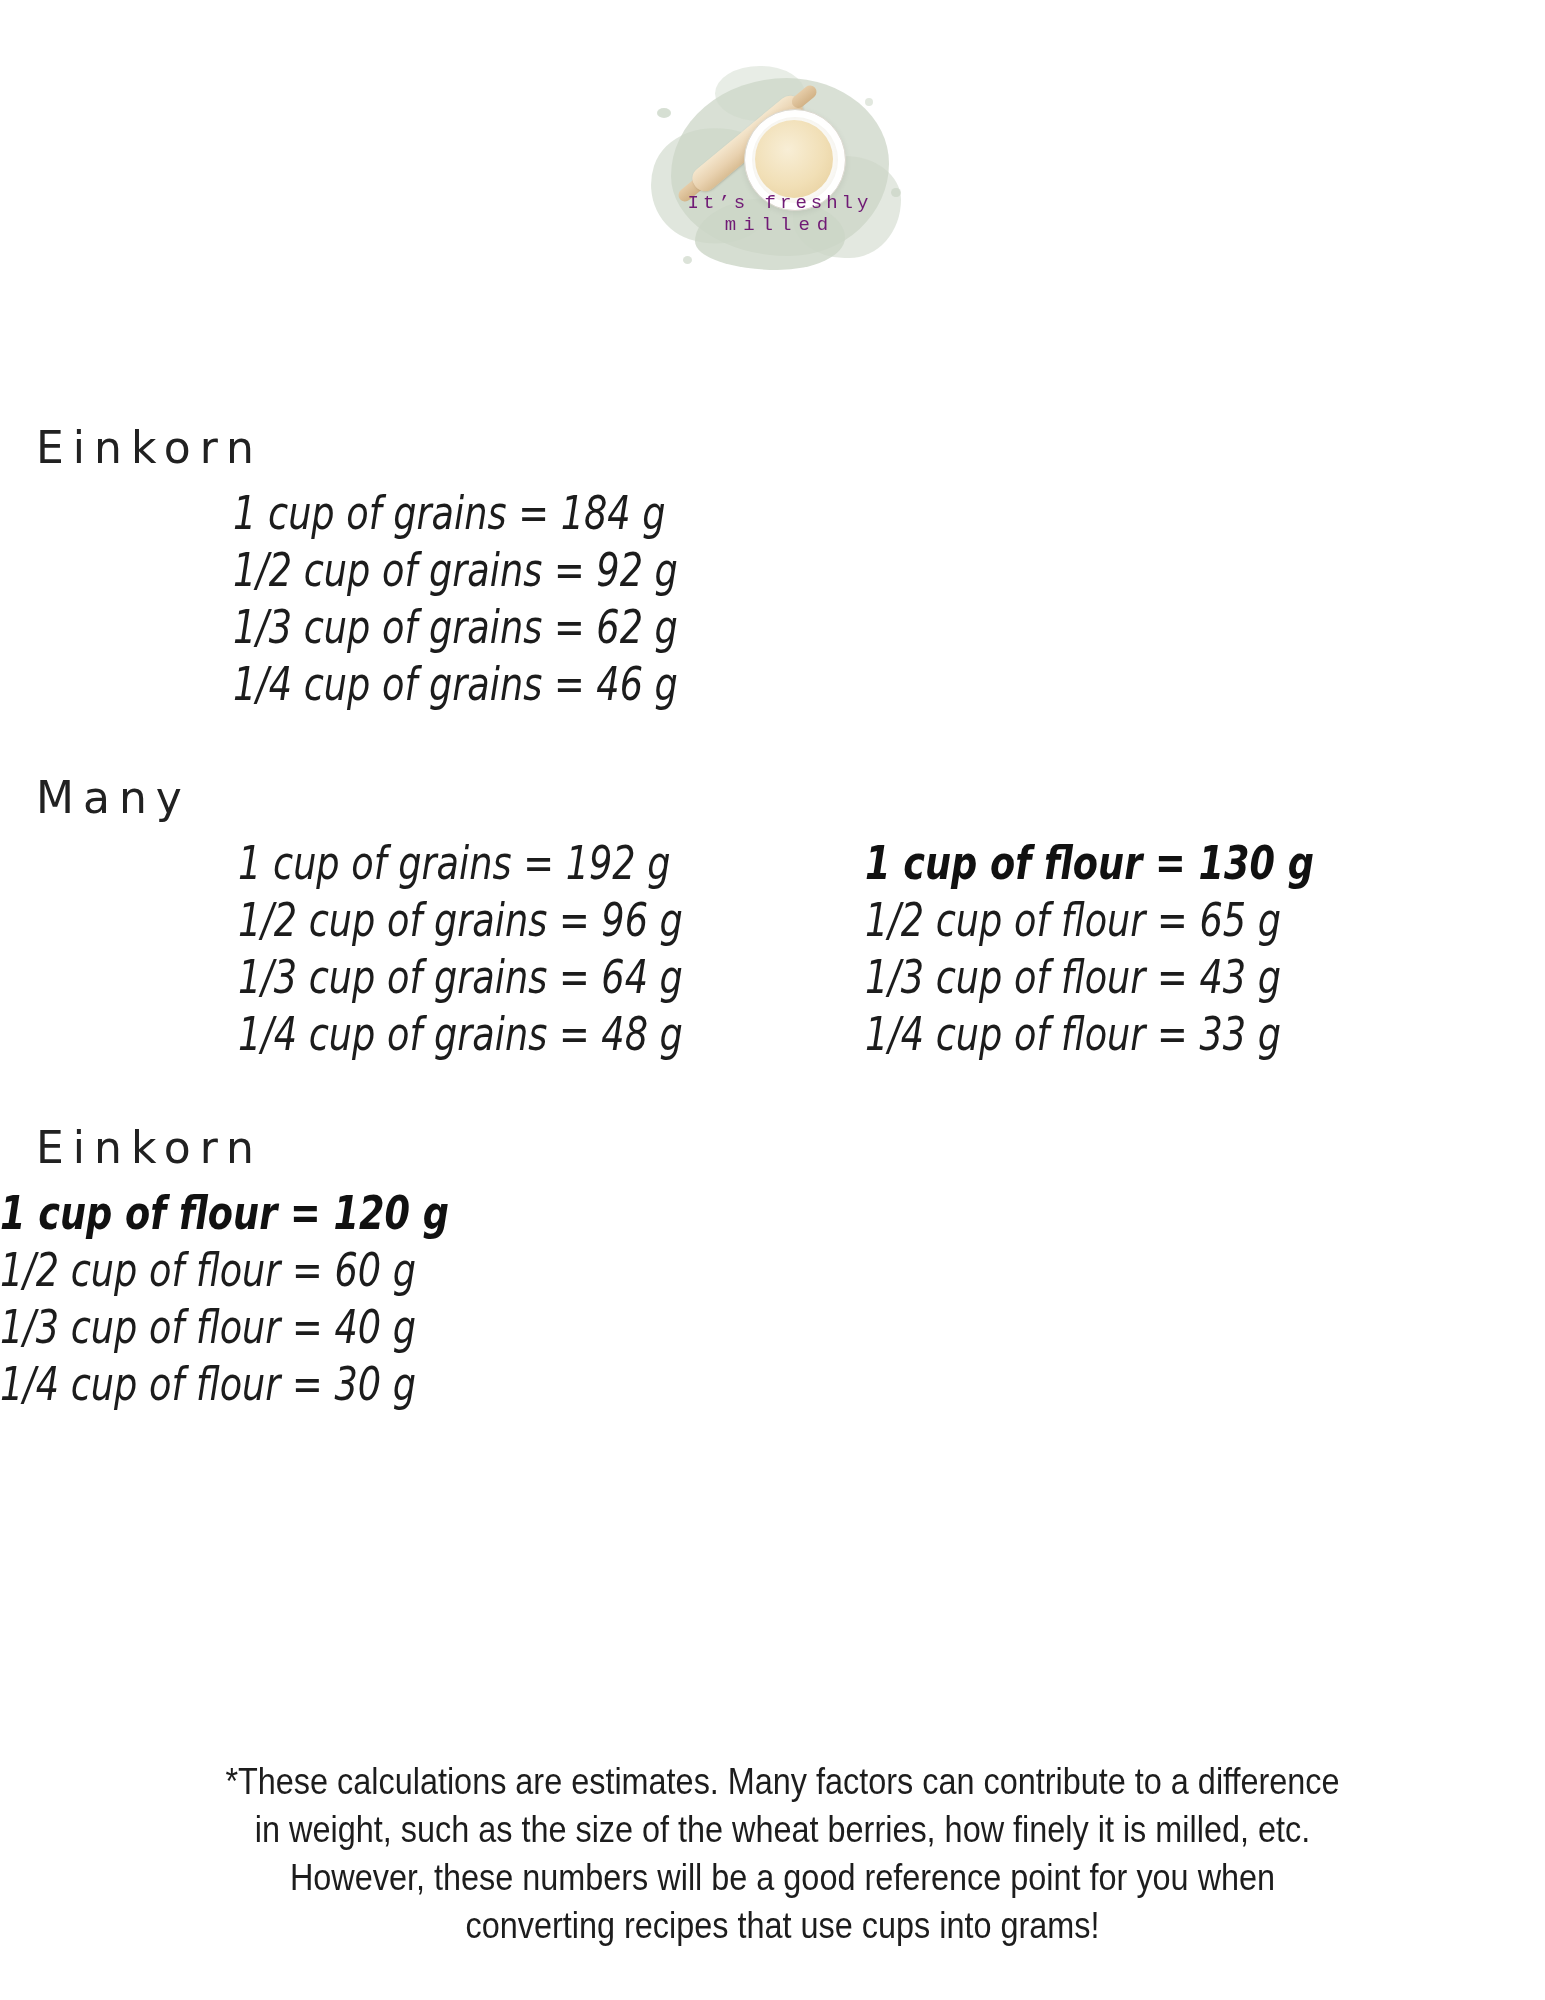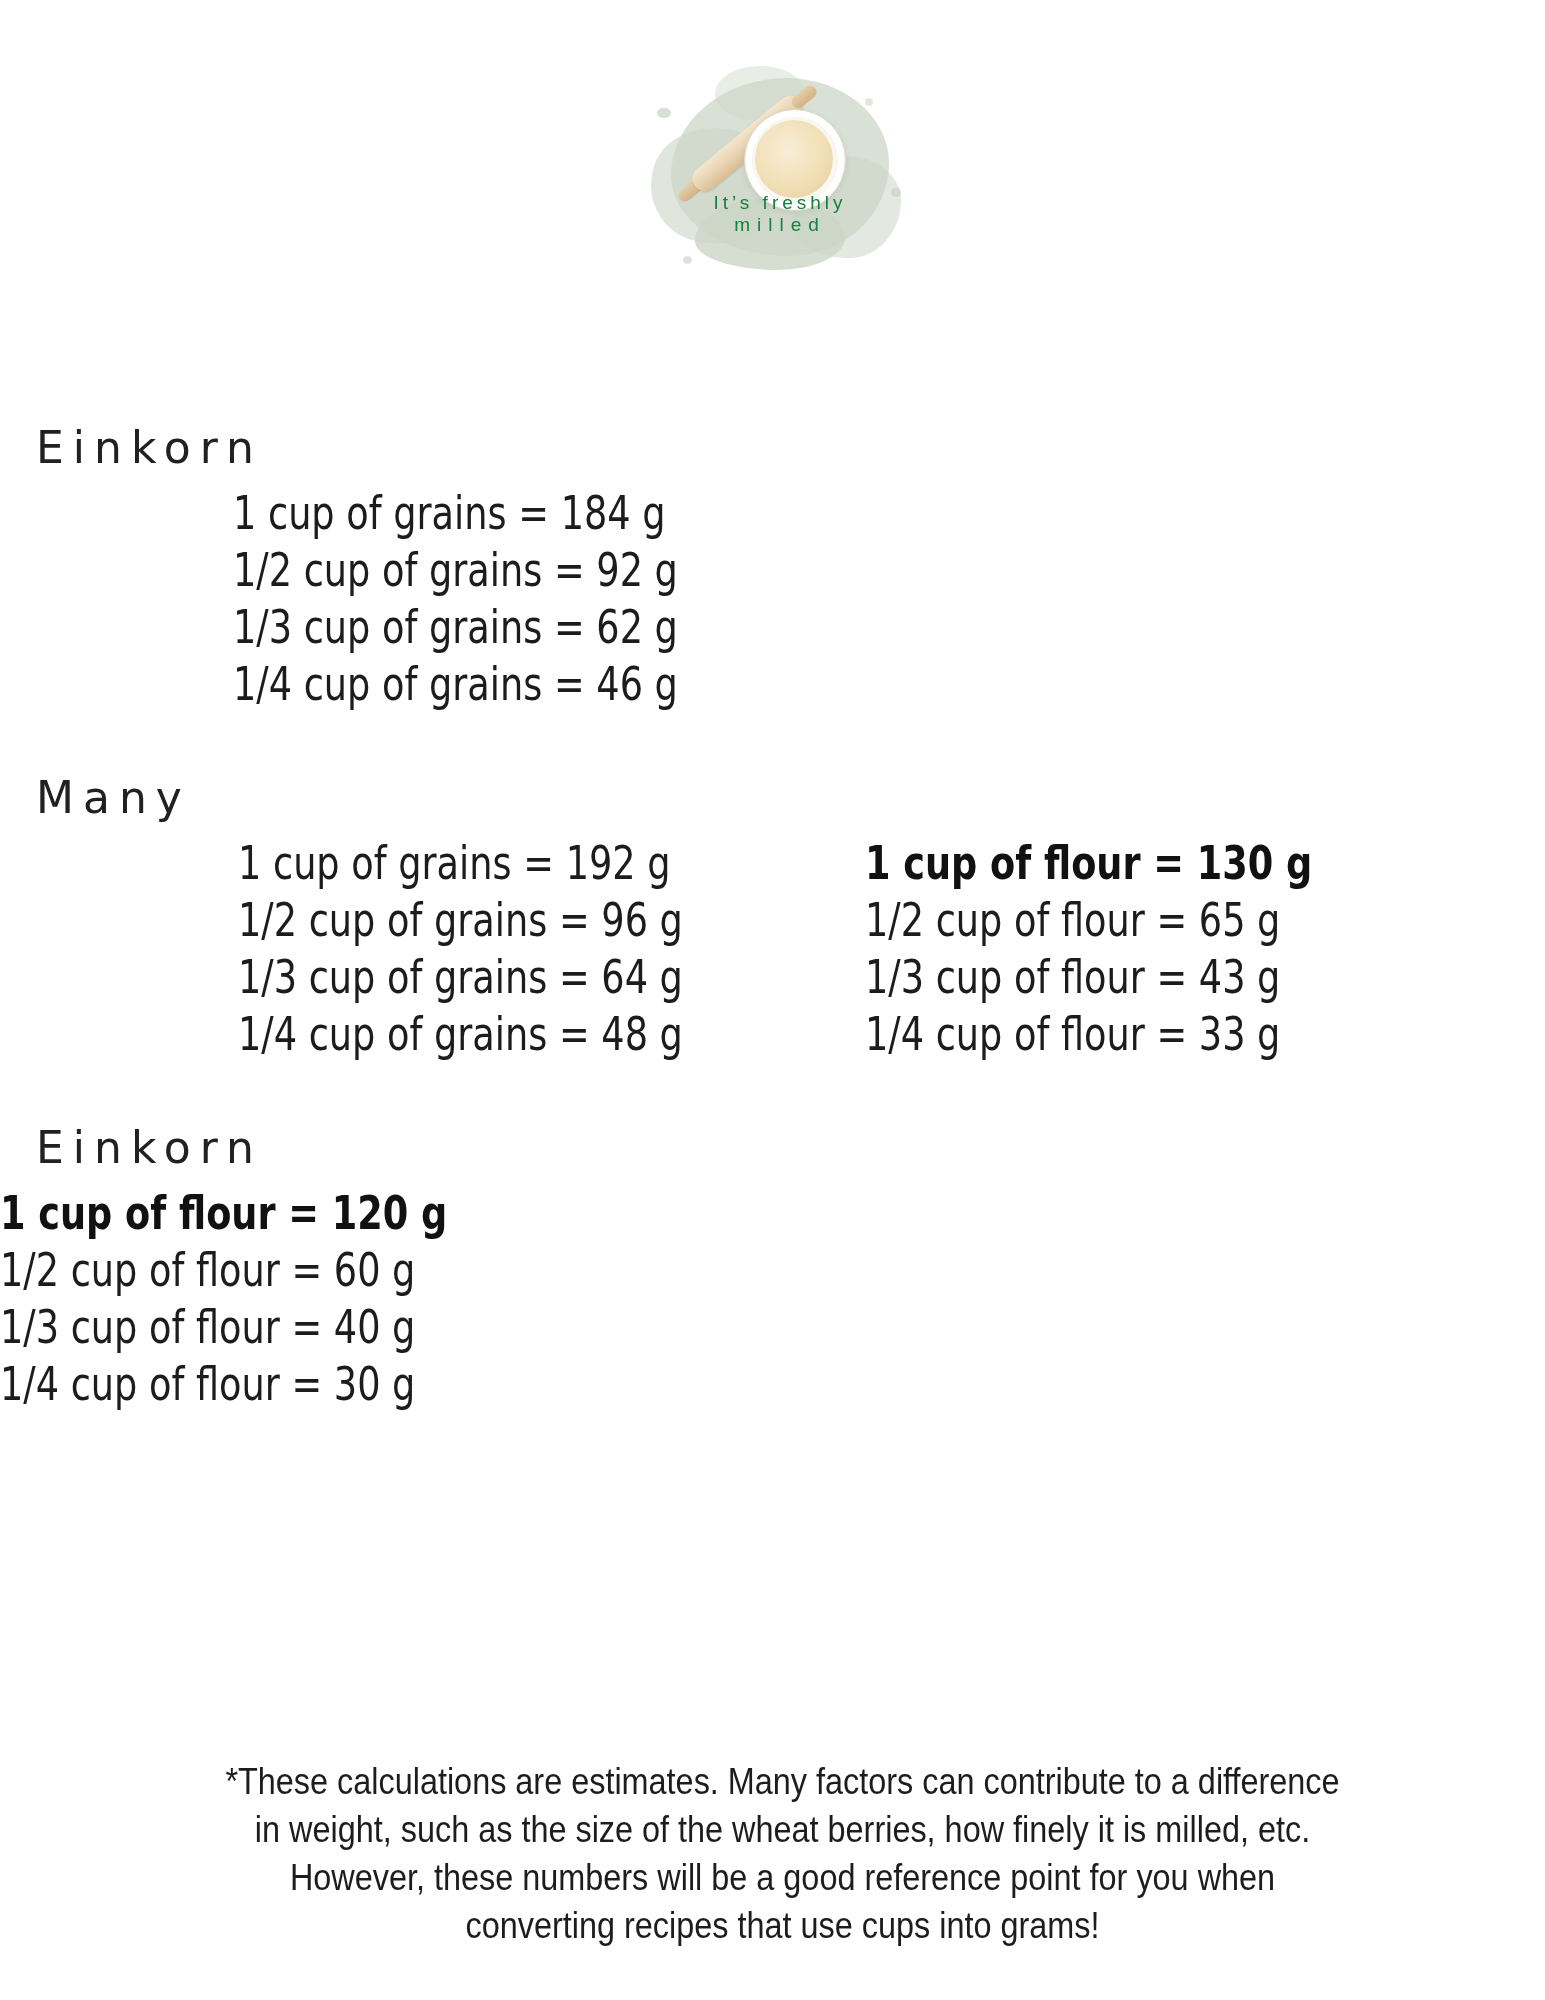--- a/index.html
+++ b/index.html
@@ -27,29 +27,29 @@
   .pin-handle{position:absolute;top:6px;width:28px;height:13px;border-radius:7px;
     background:linear-gradient(180deg,#e6cda9,#d2b286);}
   .pin-handle.left{left:-4px;}
   .pin-handle.right{right:-4px;}
   .bowl{position:absolute;left:89px;top:41px;width:100px;height:100px;border-radius:50%;
     background:#fbfaf6;border:1px solid #dbd8cf;
     box-shadow:inset 0 0 0 7px rgba(255,255,255,.95), inset 0 0 14px rgba(150,140,115,.28), 0 2px 6px rgba(0,0,0,.07);}
   .dough{position:absolute;left:10px;top:10px;width:78px;height:78px;border-radius:50%;
     background:radial-gradient(circle at 42% 38%, #f8eed6 0%, #f1dfb6 55%, #e5cc98 100%);}
   .logo-text{position:absolute;left:0;width:100%;text-align:center;
-    font-family:Liberation Sans, sans-serif;color:#15803d;font-size:19px;}
+    font-family:Liberation Mono, monospace;color:#701a75;font-size:19px;}
   .logo-text.line1{top:124px;letter-spacing:4px;}
   .logo-text.line2{top:146px;letter-spacing:7px;}
   
   .content{position:absolute;top:420px;left:0;width:100%;}
   .section{margin:0 0 58px 0;}
   .section-title{font-size:44px;line-height:56px;margin:0 0 8px 0;font-weight:400;
     letter-spacing:9px;text-align:left;padding-left:36px;color:#212121;}
-  .cols{display:flex;align-items:flex-start;}
+  .cols{display:flex;align-items:flex-start;font-style:italic;}
   .col{flex:none;}
   .col-grains{margin-left:233px;width:632px;}
   .section.durum .col-grains{margin-left:238px;width:627px;}
   .section.khorasan .col-grains{margin-left:247px;width:618px;}
   .row{font-size:47px;line-height:57px;white-space:nowrap;color:#1c1c1c;
     transform:scaleX(.78);transform-origin:0 50%;}
   .col-flour .row.first{font-weight:700;color:#111;}
   
   .footnote{position:absolute;top:1758px;left:10px;width:1545px;text-align:center;
     font-family:"Liberation Sans",sans-serif;font-size:36px;line-height:48px;color:#1d1d1d;

